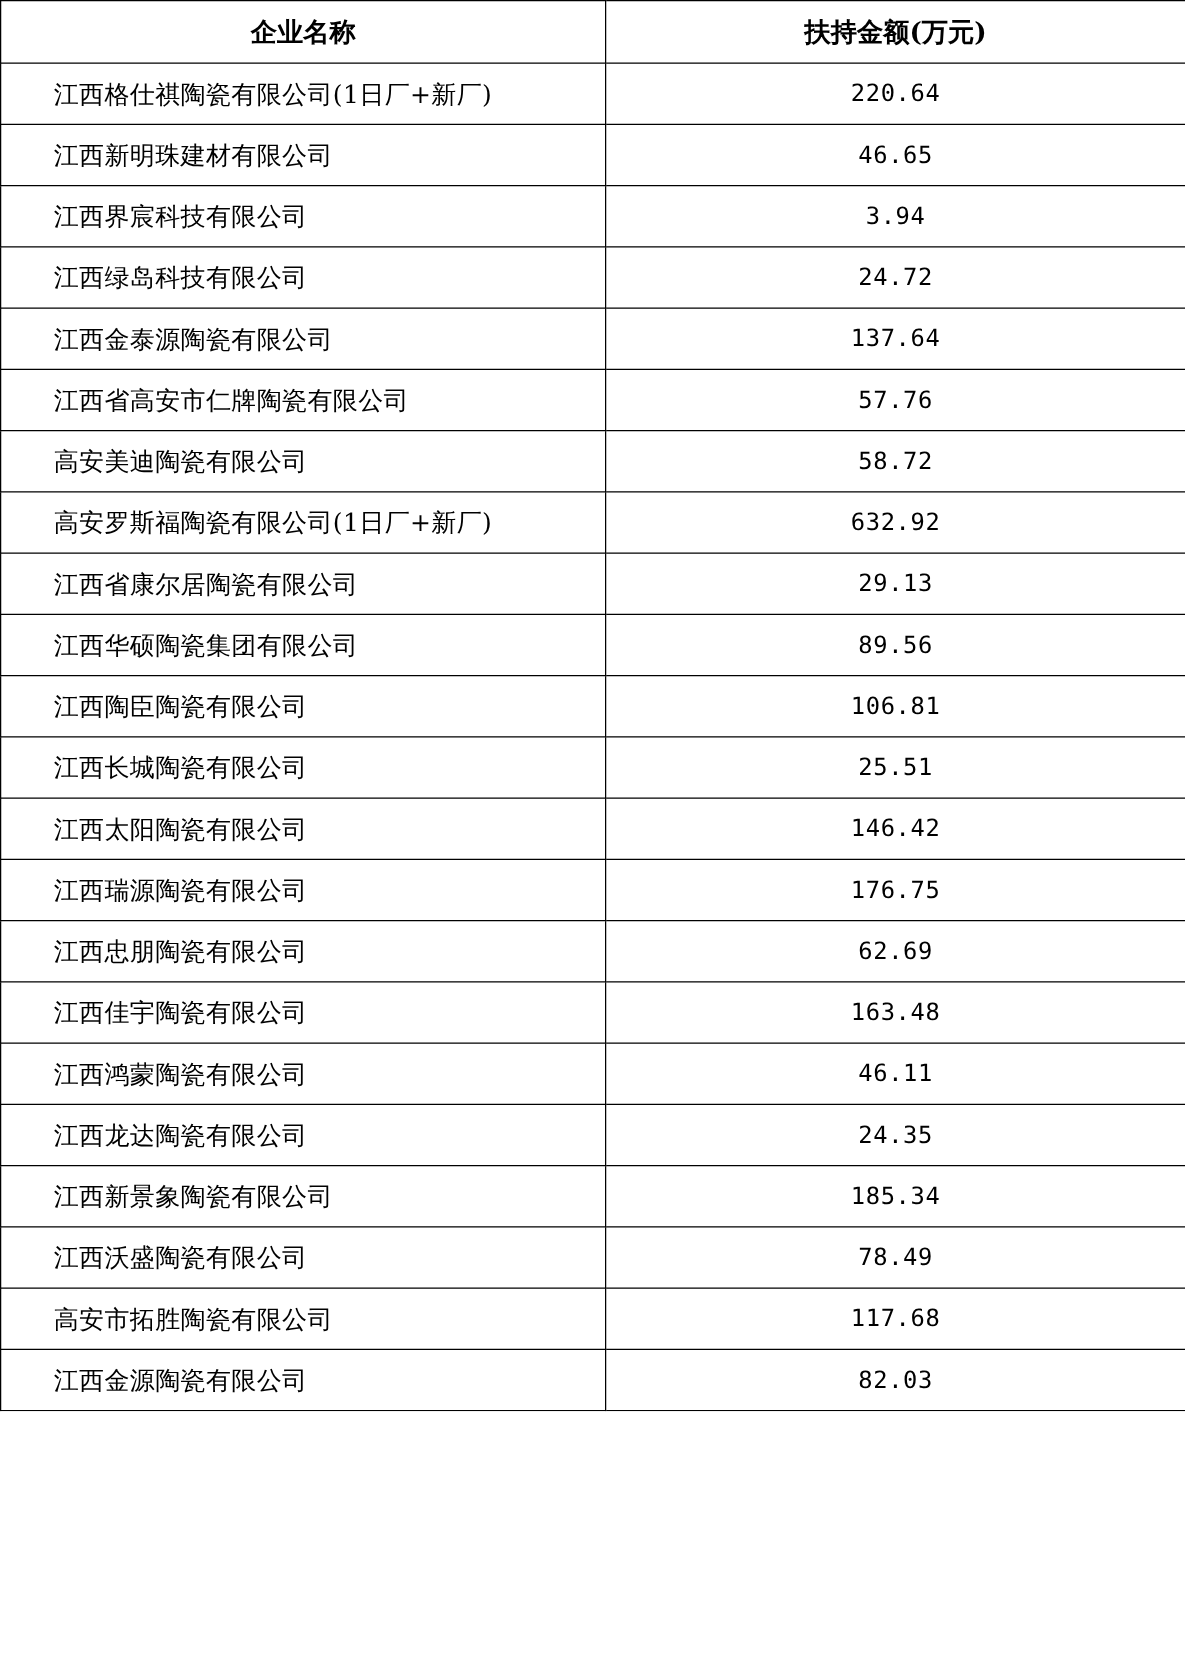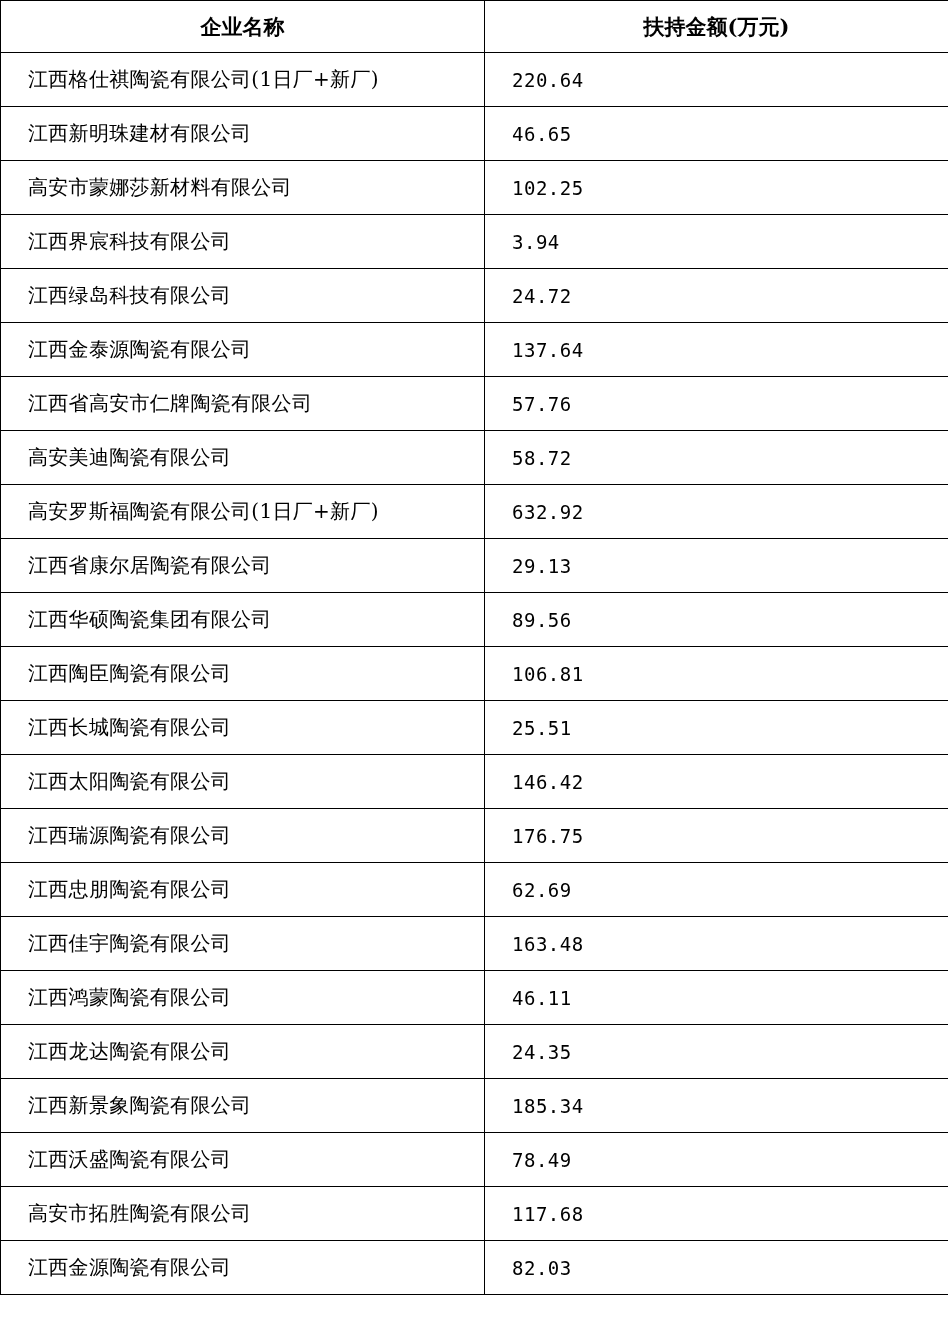--- a/index.html
+++ b/index.html
@@ -20,21 +20,21 @@
   table.data-table {
     border-collapse: collapse;
     width: 948px;
     table-layout: fixed;
   }
   table.data-table col.col-name { width: 484px; }
   table.data-table col.col-amount { width: 464px; }
   table.data-table th,
   table.data-table td {
     border: 1px solid #000000;
-    padding: 13px;
+    padding: 0;
     vertical-align: middle;
     height: 49px;
     box-sizing: border-box;
   }
   table.data-table th {
     font-weight: bold;
     font-size: 21px;
     line-height: 1.2;
     height: 50px;
   }
@@ -46,25 +46,27 @@
   .th-amount .cell-inner {
     font-family: "DejaVu Serif", "Liberation Serif", serif;
     font-weight: bold;
     font-size: 21px;
   }
   td.td-name .cell-inner {
     font-family: "DejaVu Serif", "Liberation Serif", serif;
     font-size: 20px;
     letter-spacing: 0.3px;
     white-space: nowrap;
+    margin-left: 28px;
   }
   td.td-amount .cell-inner {
     font-family: "DejaVu Sans Mono", "Liberation Mono", monospace;
     font-size: 19px;
     letter-spacing: 0.5px;
+    text-align: center;
   }
 </style>
 </head>
 <body>
 
 <div class="page">
   <table class="data-table">
     <colgroup>
       <col class="col-name">
       <col class="col-amount">
@@ -91,28 +93,20 @@
       <tr>
         <td class="td-name">
             <span class="cell-inner">江西新明珠建材有限公司</span>
           </td>
         <td class="td-amount">
             <span class="cell-inner">46.65</span>
           </td>
       </tr>
       <tr>
         <td class="td-name">
-            <span class="cell-inner">高安市蒙娜莎新材料有限公司</span>
-          </td>
-        <td class="td-amount">
-            <span class="cell-inner">102.25</span>
-          </td>
-      </tr>
-      <tr>
-        <td class="td-name">
             <span class="cell-inner">江西界宸科技有限公司</span>
           </td>
         <td class="td-amount">
             <span class="cell-inner">3.94</span>
           </td>
       </tr>
       <tr>
         <td class="td-name">
             <span class="cell-inner">江西绿岛科技有限公司</span>
           </td>

